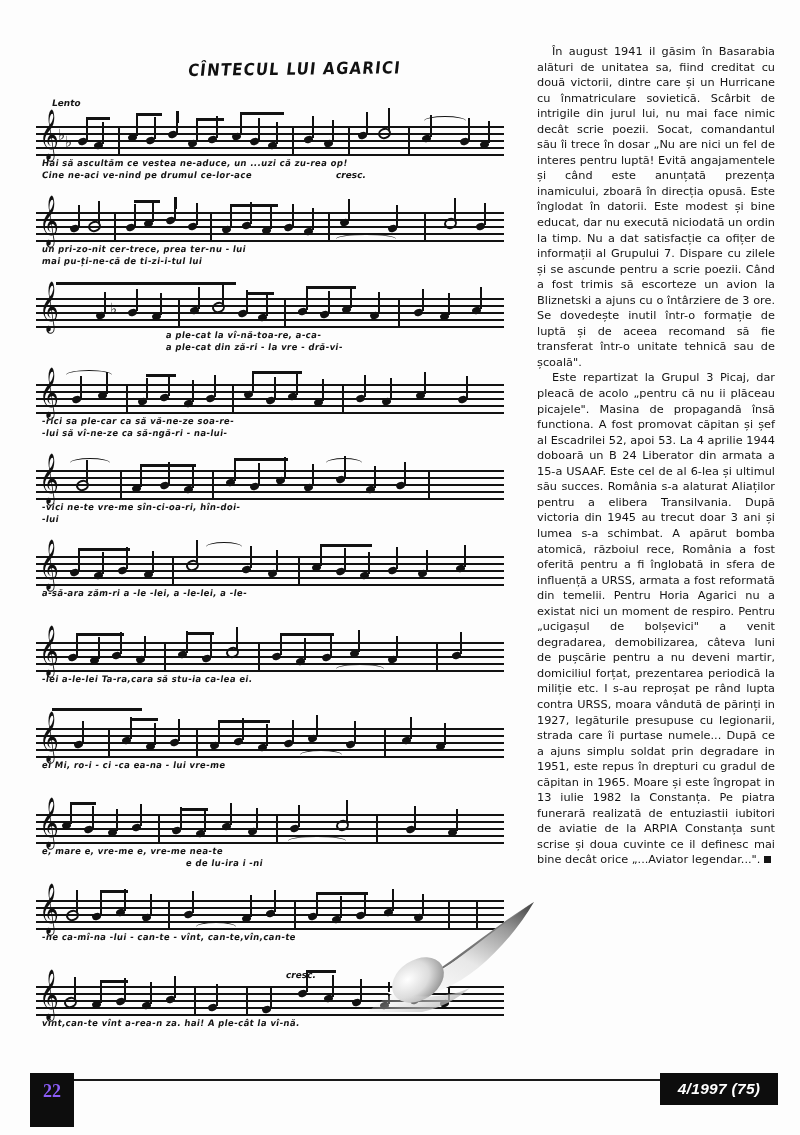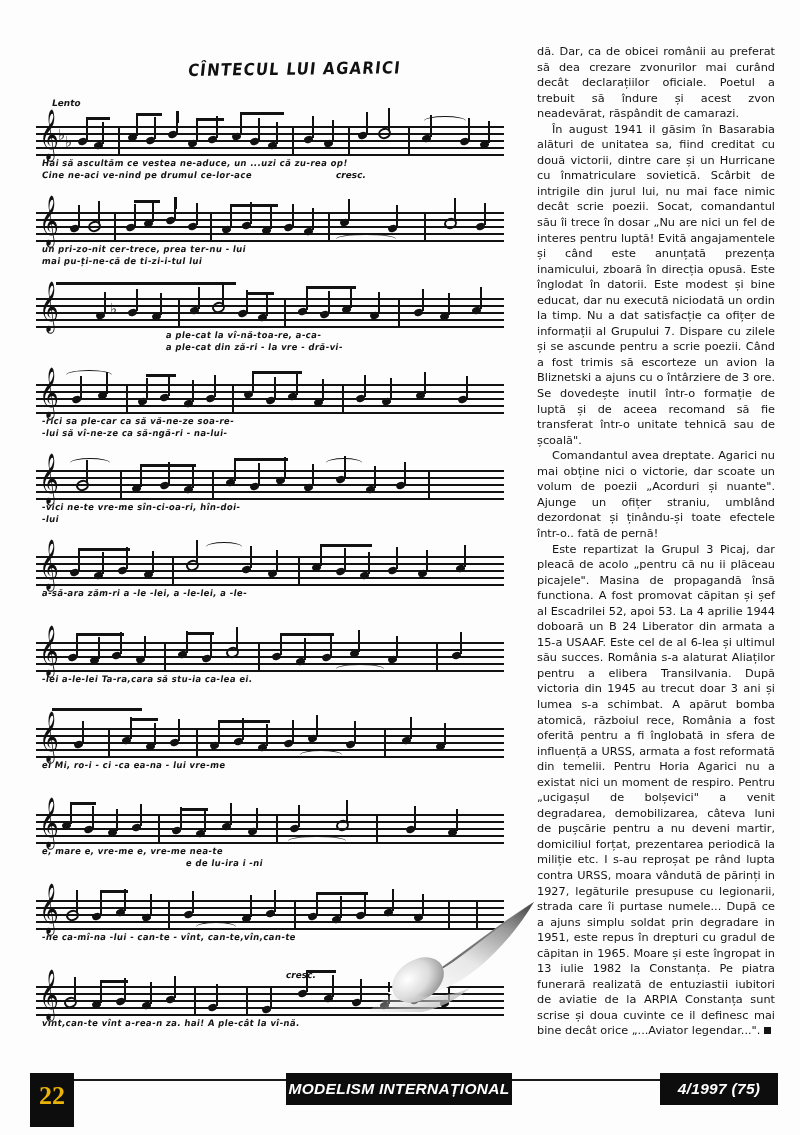--- a/index.html
+++ b/index.html
@@ -223,24 +223,24 @@
     width: 44px;
     height: 54px;
     background: #0d0d0d;
   }
   .folio-number {
     position: absolute;
     left: 0;
     right: 0;
     top: 8px;
     text-align: center;
-    color: #eab308;
+    color: #8b5cf6;
     font-family: "Liberation Serif", serif;
     font-weight: 700;
-    font-size: 26px;
+    font-size: 18px;
     letter-spacing: 0px;
   }
   .masthead-box {
     position: absolute;
     left: 286px;
     top: 8px;
     width: 226px;
     height: 32px;
     background: #0d0d0d;
     display: flex;
@@ -821,35 +821,30 @@
         </linearGradient>
       </defs>
       <path d="M182 6 C150 34 110 62 72 84 C58 92 48 96 40 97 C56 92 78 80 100 64 C130 42 162 18 182 6 Z" fill="url(#curlTop)"></path>
       <path d="M182 6 C168 30 148 54 126 72 C104 90 80 100 58 101 C46 101 38 99 34 96 C50 96 72 88 96 70 C128 46 164 18 182 6 Z" fill="url(#curlBody)"></path>
       <ellipse cx="66" cy="84" rx="28" ry="20" transform="rotate(-33 66 84)" fill="url(#curlBall)"></ellipse>
       <path d="M40 98 C30 104 22 110 16 116 L70 116 C88 112 104 104 118 92 C96 102 68 102 40 98 Z" fill="url(#curlShadow)"></path>
     </svg>
   </div>
 
   <div class="text-column">
-    <p class="first">dă. Dar, ca de obicei românii au preferat să dea crezare zvonurilor mai curând decât declarațiilor oficiale. Poetul a trebuit să îndure și acest zvon neadevărat, răspândit de camarazi.</p>
     <p>În august 1941 il găsim în Basarabia alături de unitatea sa, fiind creditat cu două victorii, dintre care și un Hurricane cu înmatriculare sovietică. Scârbit de intrigile din jurul lui, nu mai face nimic decât scrie poezii. Socat, comandantul său îi trece în dosar „Nu are nici un fel de interes pentru luptă! Evită angajamentele și când este anunțată prezența inamicului, zboară în direcția opusă. Este înglodat în datorii. Este modest și bine educat, dar nu execută niciodată un ordin la timp. Nu a dat satisfacție ca ofițer de informații al Grupului 7. Dispare cu zilele și se ascunde pentru a scrie poezii. Când a fost trimis să escorteze un avion la Bliznetski a ajuns cu o întârziere de 3 ore. Se dovedește inutil într-o formație de luptă și de aceea recomand să fie transferat într-o unitate tehnică sau de școală".</p>
-    <p>Comandantul avea dreptate. Agarici nu mai obține nici o victorie, dar scoate un volum de poezii „Acorduri și nuante". Ajunge un ofițer straniu, umblând dezordonat și ținându-și toate efectele într-o.. fată de pernă!</p>
     <p><span>Este repartizat la Grupul 3 Picaj, dar pleacă de acolo „pentru că nu ii plăceau picajele". Masina de propagandă însă functiona. A fost promovat căpitan și șef al Escadrilei 52, apoi 53. La 4 aprilie 1944 doboară un B 24 Liberator din armata a 15-a USAAF. Este cel de al 6-lea și ultimul său succes. România s-a alaturat Aliaților pentru a elibera Transilvania. După victoria din 1945 au trecut doar 3 ani și lumea s-a schimbat. A apărut bomba atomică, războiul rece, România a fost oferită pentru a fi înglobată in sfera de influență a URSS, armata a fost reformată din temelii. Pentru Horia Agarici nu a existat nici un moment de respiro. Pentru „ucigașul de bolșevici" a venit degradarea, demobilizarea, câteva luni de pușcărie pentru a nu deveni martir, domiciliul forțat, prezentarea periodică la miliție etc. I s-au reproșat pe rând lupta contra URSS, moara vândută de părinți in 1927, legăturile presupuse cu legionarii, strada care îi purtase numele... După ce a ajuns simplu soldat prin degradare in 1951, este repus în drepturi cu gradul de căpitan in 1965. Moare și este îngropat in 13 iulie 1982 la Constanța. Pe piatra funerară realizată de entuziastii iubitori de aviatie de la ARPIA Constanța sunt scrise și doua cuvinte ce il definesc mai bine decât orice „...Aviator legendar...".</span><span class="end-square"></span></p>
   </div>
 
   <div class="footer">
     <div class="footer-rule"></div>
 
     <div class="folio-box">
       <div class="folio-number">22</div>
     </div>
 
-    <div class="masthead-box">
-      <span class="masthead-text">MODELISM INTERNAȚIONAL</span>
-    </div>
 
     <div class="issue-box">
       <span class="issue-text">4/1997 (75)</span>
     </div>
   </div>
 
 </div>
 
 </body></html>

